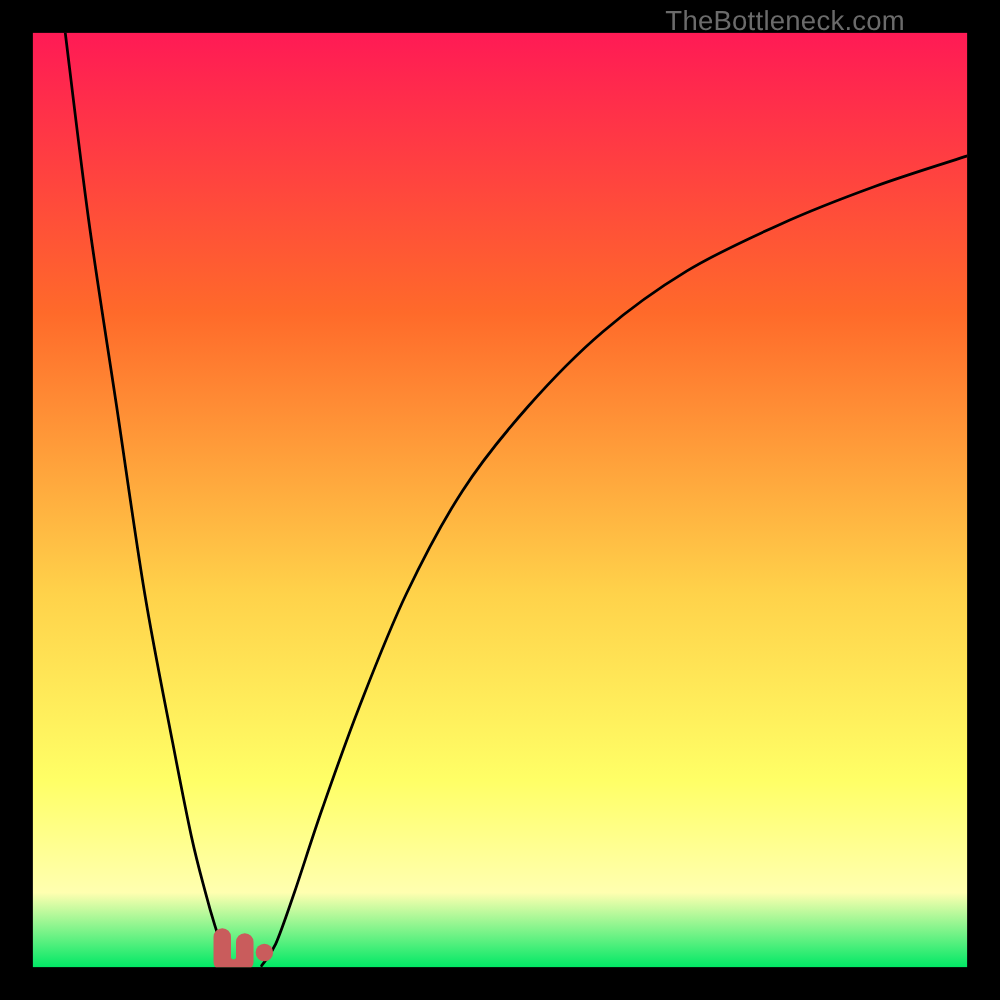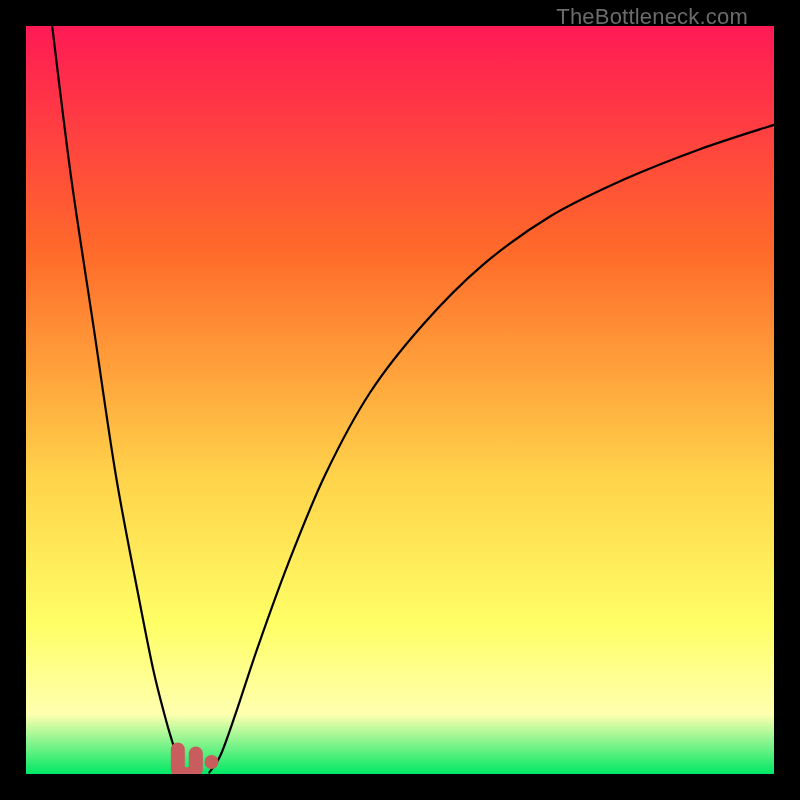--- a/index.html
+++ b/index.html
@@ -11,21 +11,20 @@
     overflow: hidden;
     font-family: Arial, Helvetica, sans-serif;
   }
   .frame {
     position: absolute;
     left: 0;
     top: 0;
     width: 736px;
     height: 800px;
     background: #000;
-    padding-left: 24px;
   }
   .plot-area {
     position: absolute;
     left: 26px;
     top: 26px;
     width: 748px;
     height: 748px;
     overflow: hidden;
   }
   .gradient {

